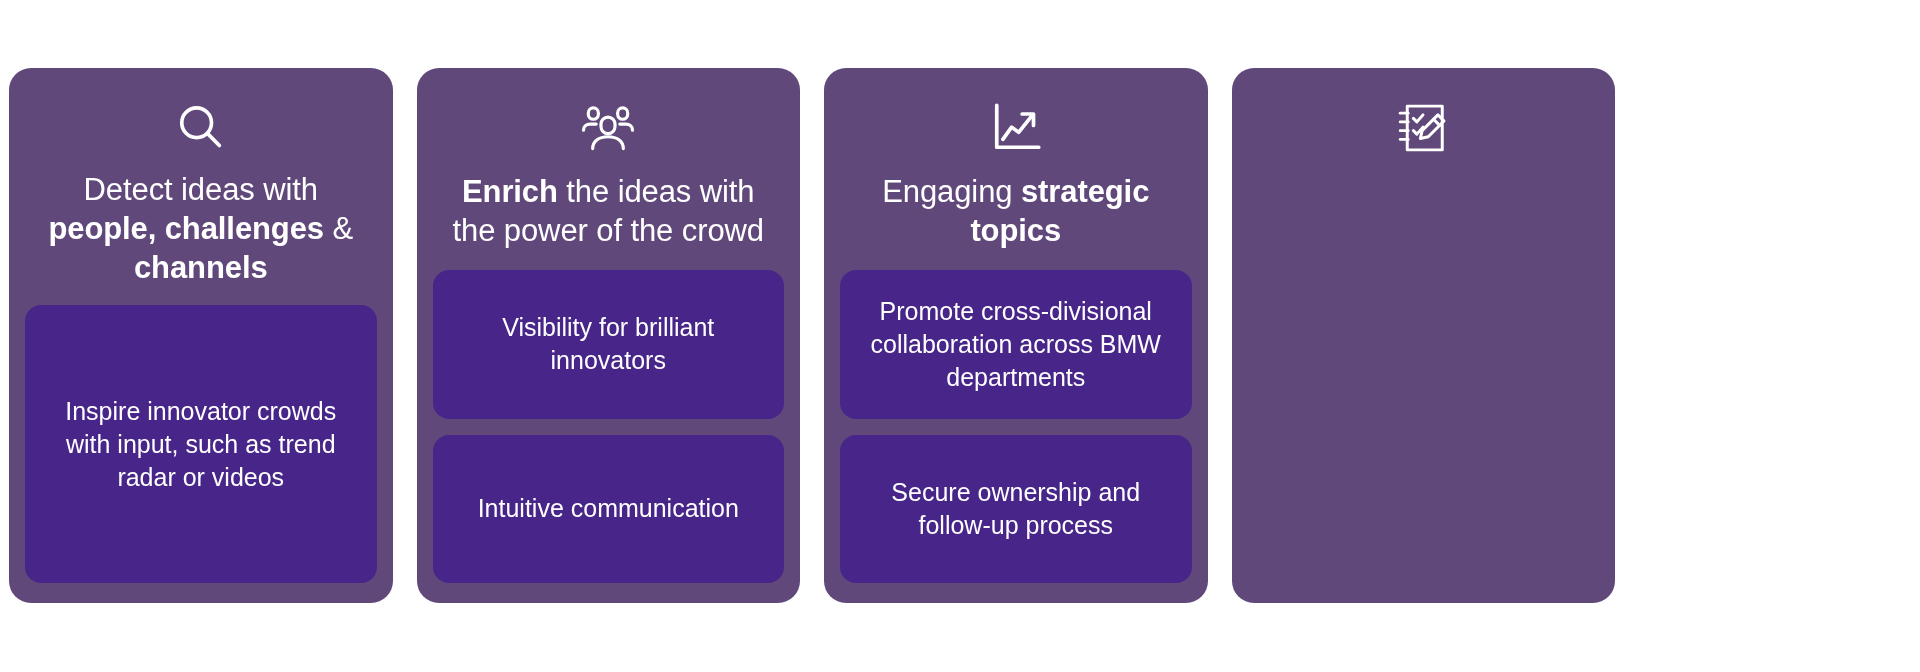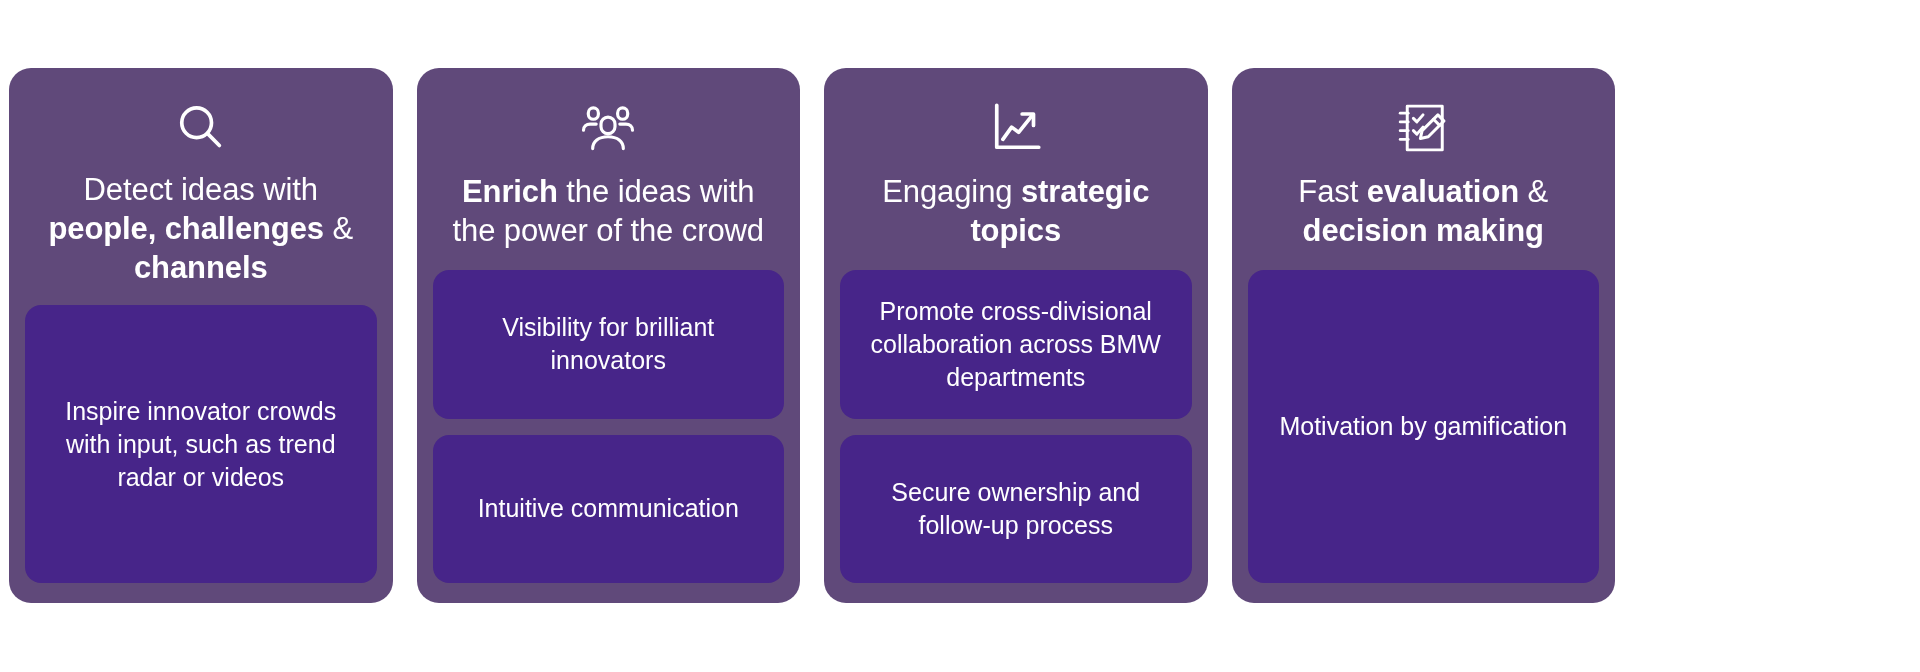--- a/index.html
+++ b/index.html
@@ -169,22 +169,16 @@
           <line x1="6" y1="15" x2="15" y2="15"></line>
           <line x1="6" y1="25" x2="15" y2="25"></line>
           <line x1="6" y1="35" x2="15" y2="35"></line>
           <line x1="6" y1="45" x2="15" y2="45"></line>
           <polyline points="21,21 25,25 32,17"></polyline>
           <polyline points="21,35 25,39 32,31"></polyline>
           <path d="M49 17l7 7-18 18-9 2 2-9z"></path>
           <line x1="44" y1="22" x2="51" y2="29"></line>
         </svg>
       </div>
-      <div class="card-title">
-        <span><span>Fast </span><b>evaluation</b><span> &amp; </span><b>decision making</b></span>
-      </div>
       <div class="bullets">
-        <div class="bullet" style="--bullet-bg: #472589;">
-          <span class="bullet-text">Motivation by gamification</span>
-        </div>
       </div>
     </div>
   </div>
 
 </body></html>

